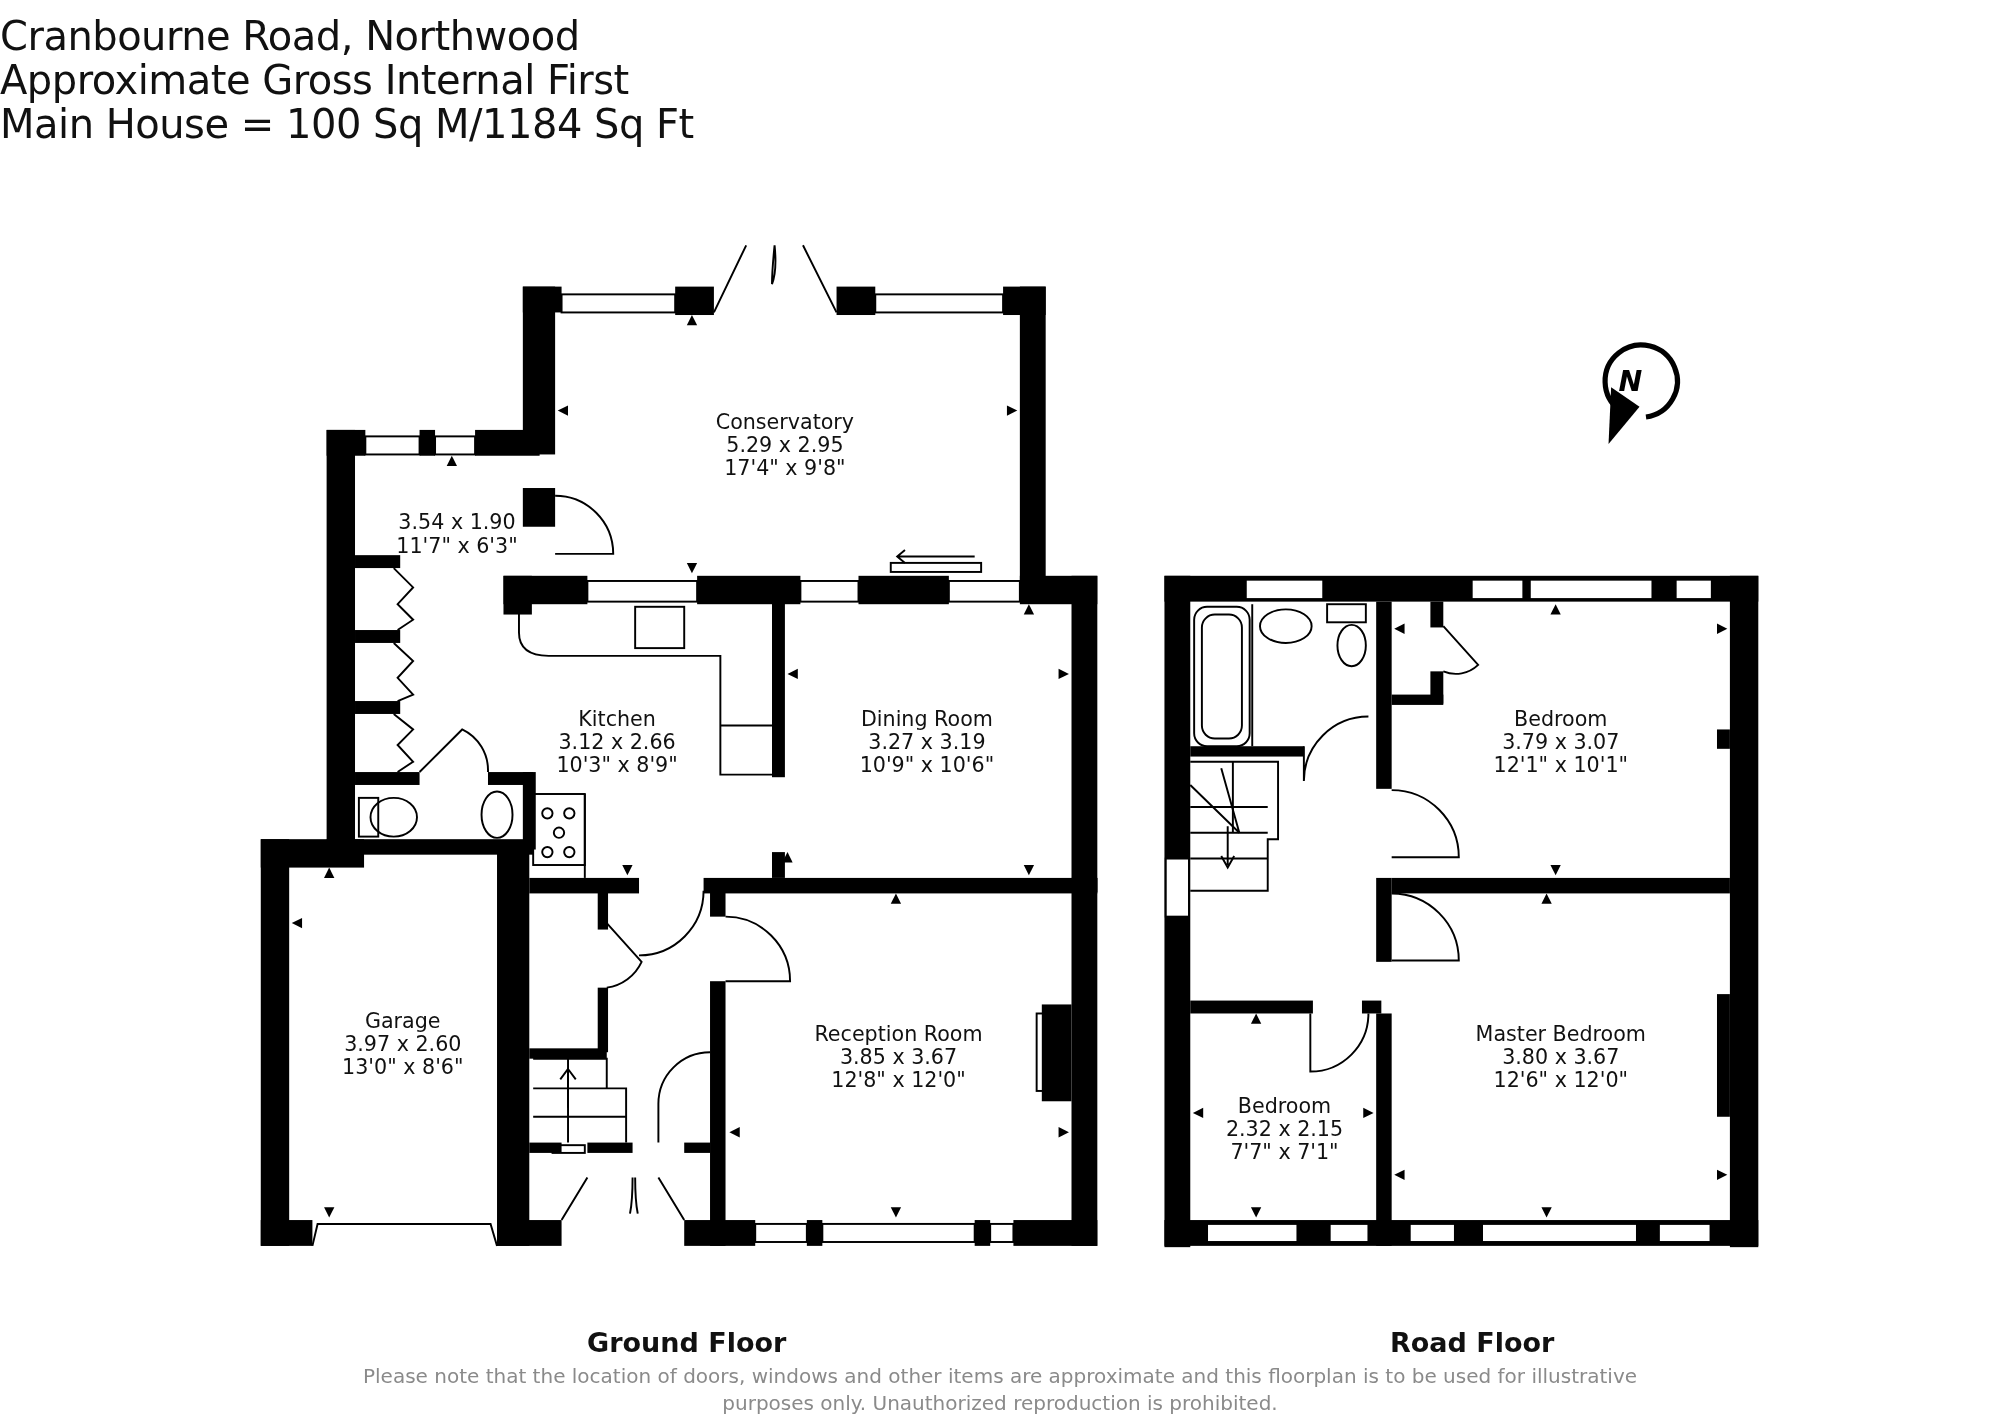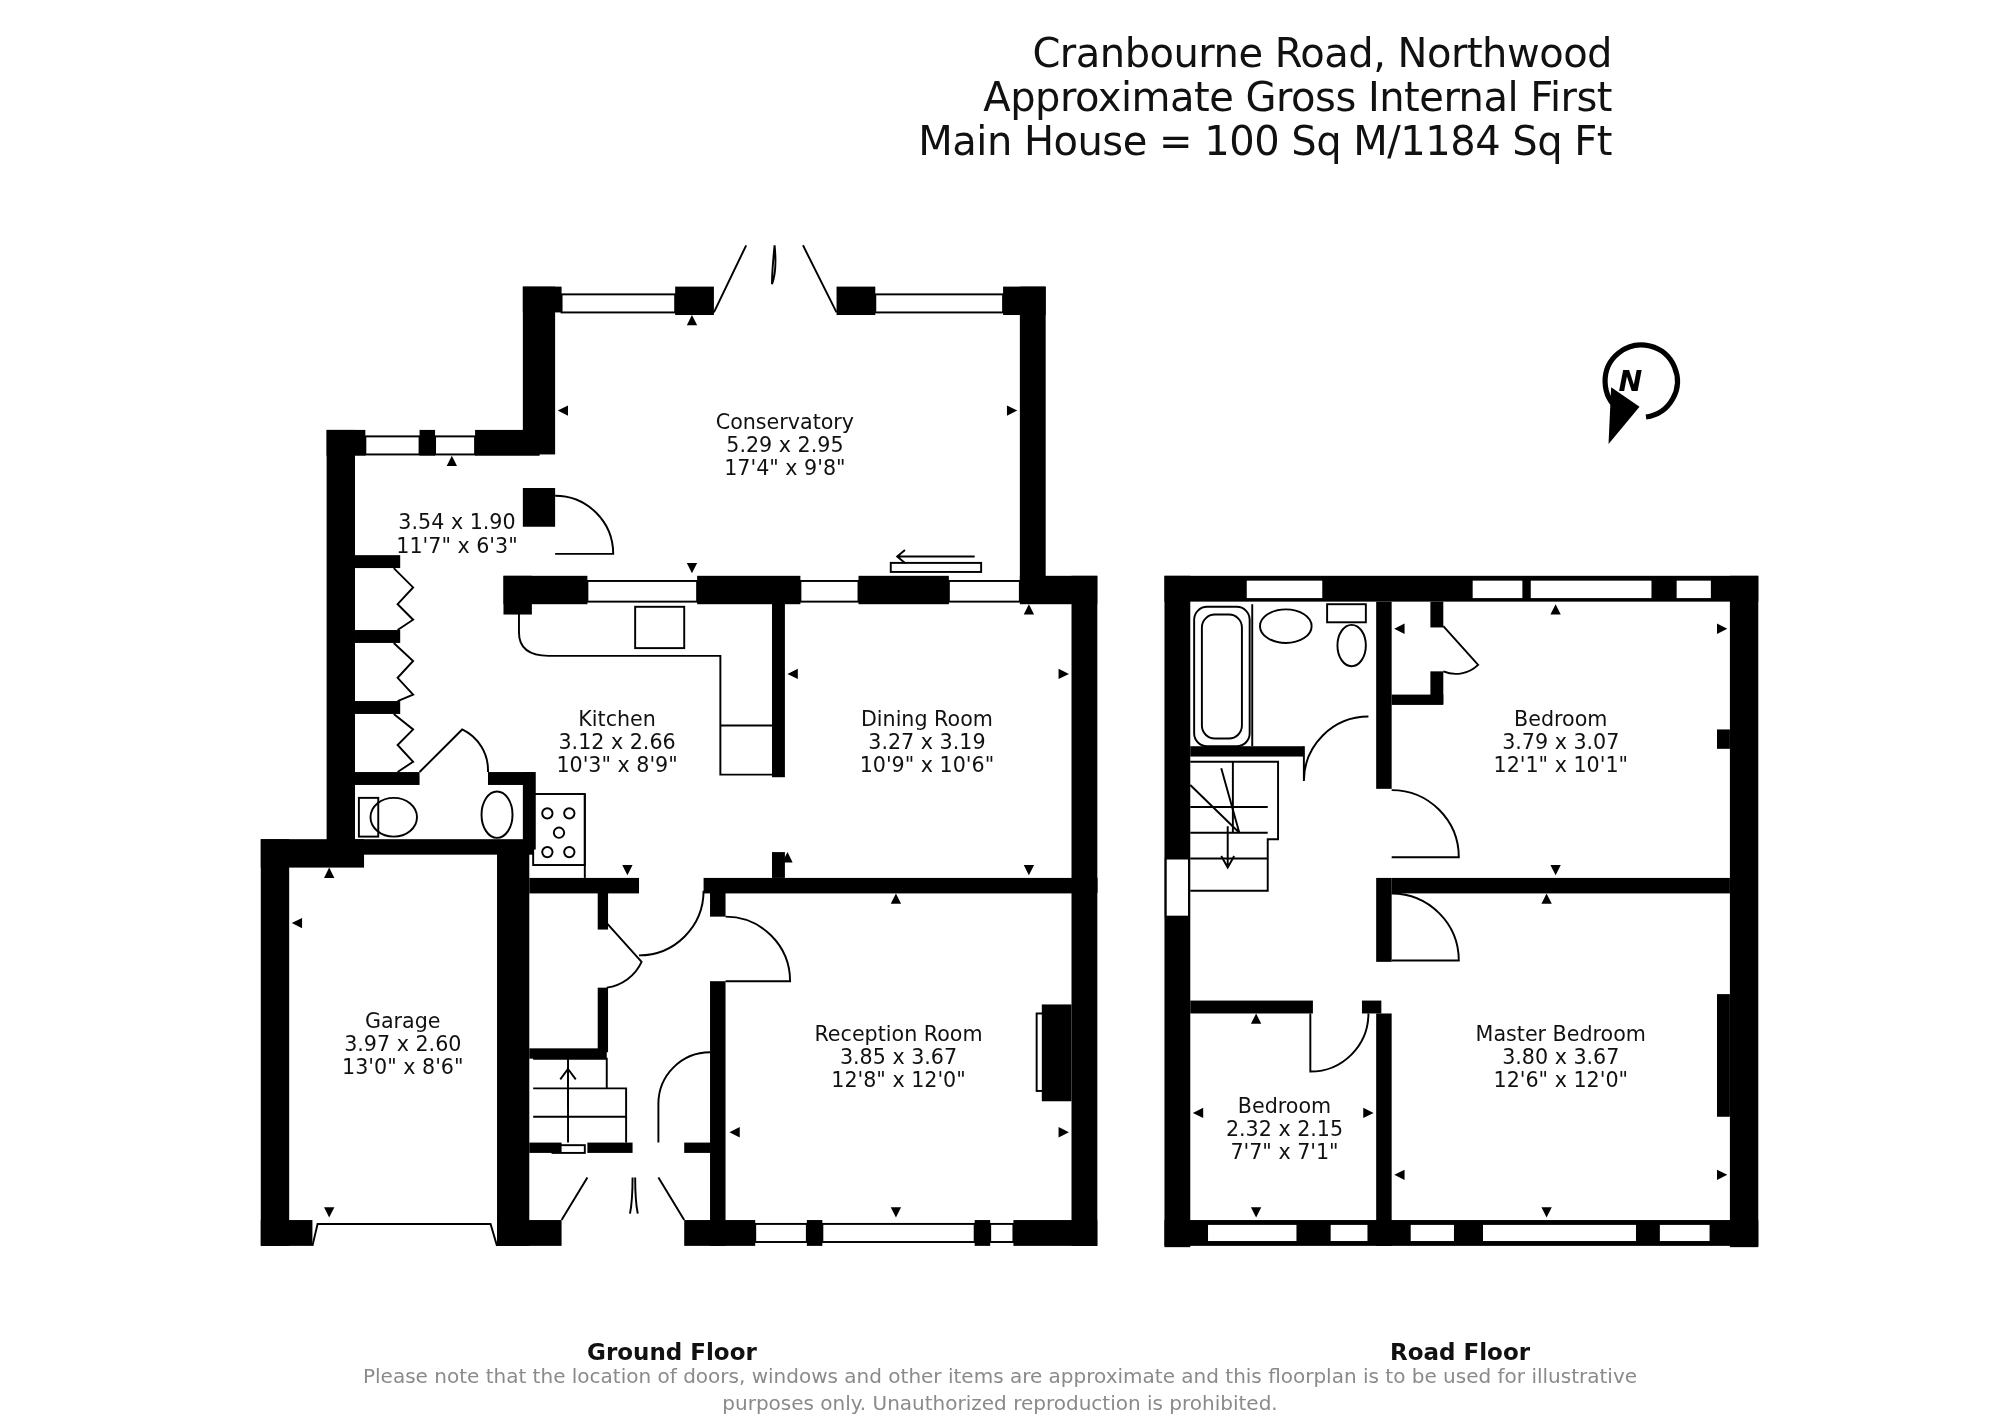--- a/index.html
+++ b/index.html
@@ -1,20 +1,20 @@
 <!DOCTYPE html>
 <html><head>
 <meta charset="utf-8">
 <style>
   html, body { margin:0; padding:0; background:#ffffff; }
   body { width:2001px; height:1415px; position:relative; overflow:hidden; font-family:"DejaVu Sans", sans-serif; }
   #plan { position:absolute; left:0; top:0; width:2001px; height:1415px; }
-  .title-block { position:absolute; left:0; top:14px; width:1612px; text-align:right; color:#111;margin-top:17px; }
+  .title-block { position:absolute; left:0; top:14px; width:1612px; text-align:left; color:#111; }
   .title-block div { font-size:40px; line-height:44px; letter-spacing:-0.5px; }
-  .floor-label { position:absolute; font-weight:bold; font-size:23px; color:#111;margin-top:12px; }
+  .floor-label { position:absolute; font-weight:bold; font-size:27px; color:#111; }
   .disclaimer { position:absolute; left:340px; top:1363px; width:1320px; text-align:center; color:#8a8a8a; font-size:20px; line-height:27px; }
   .room-label { font-family:"DejaVu Sans", sans-serif; fill:#111; text-anchor:middle; }
 </style>
 </head>
 <body>
 
 <div class="title-block">
   <div>Cranbourne Road, Northwood</div>
   <div>Approximate Gross Internal First</div>
   <div>Main House = 100 Sq M/1184 Sq Ft</div>

